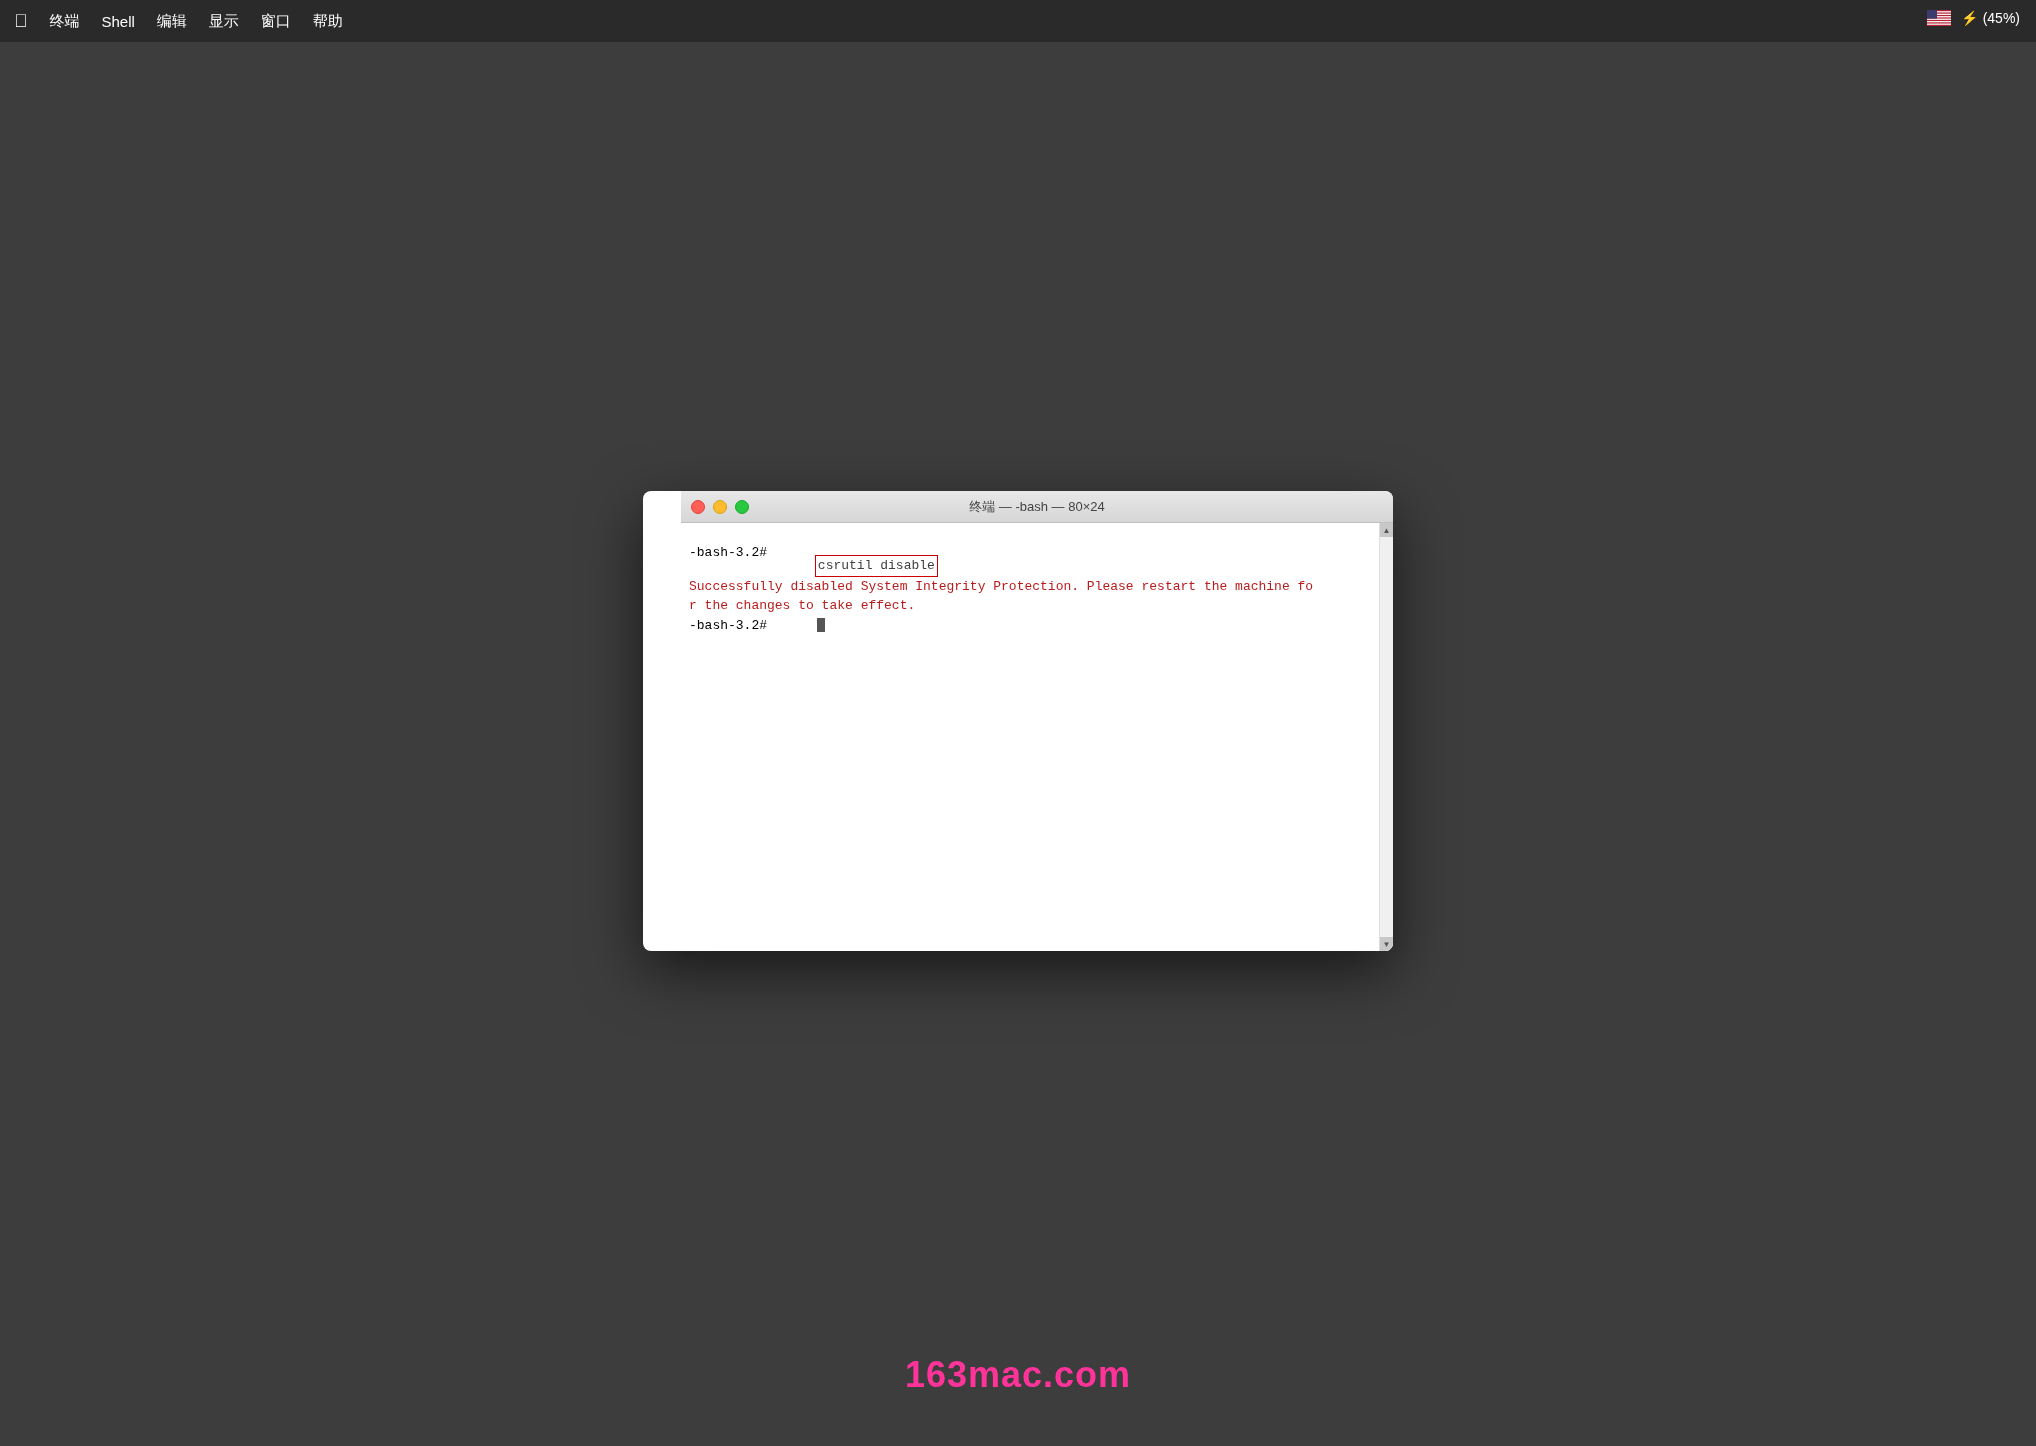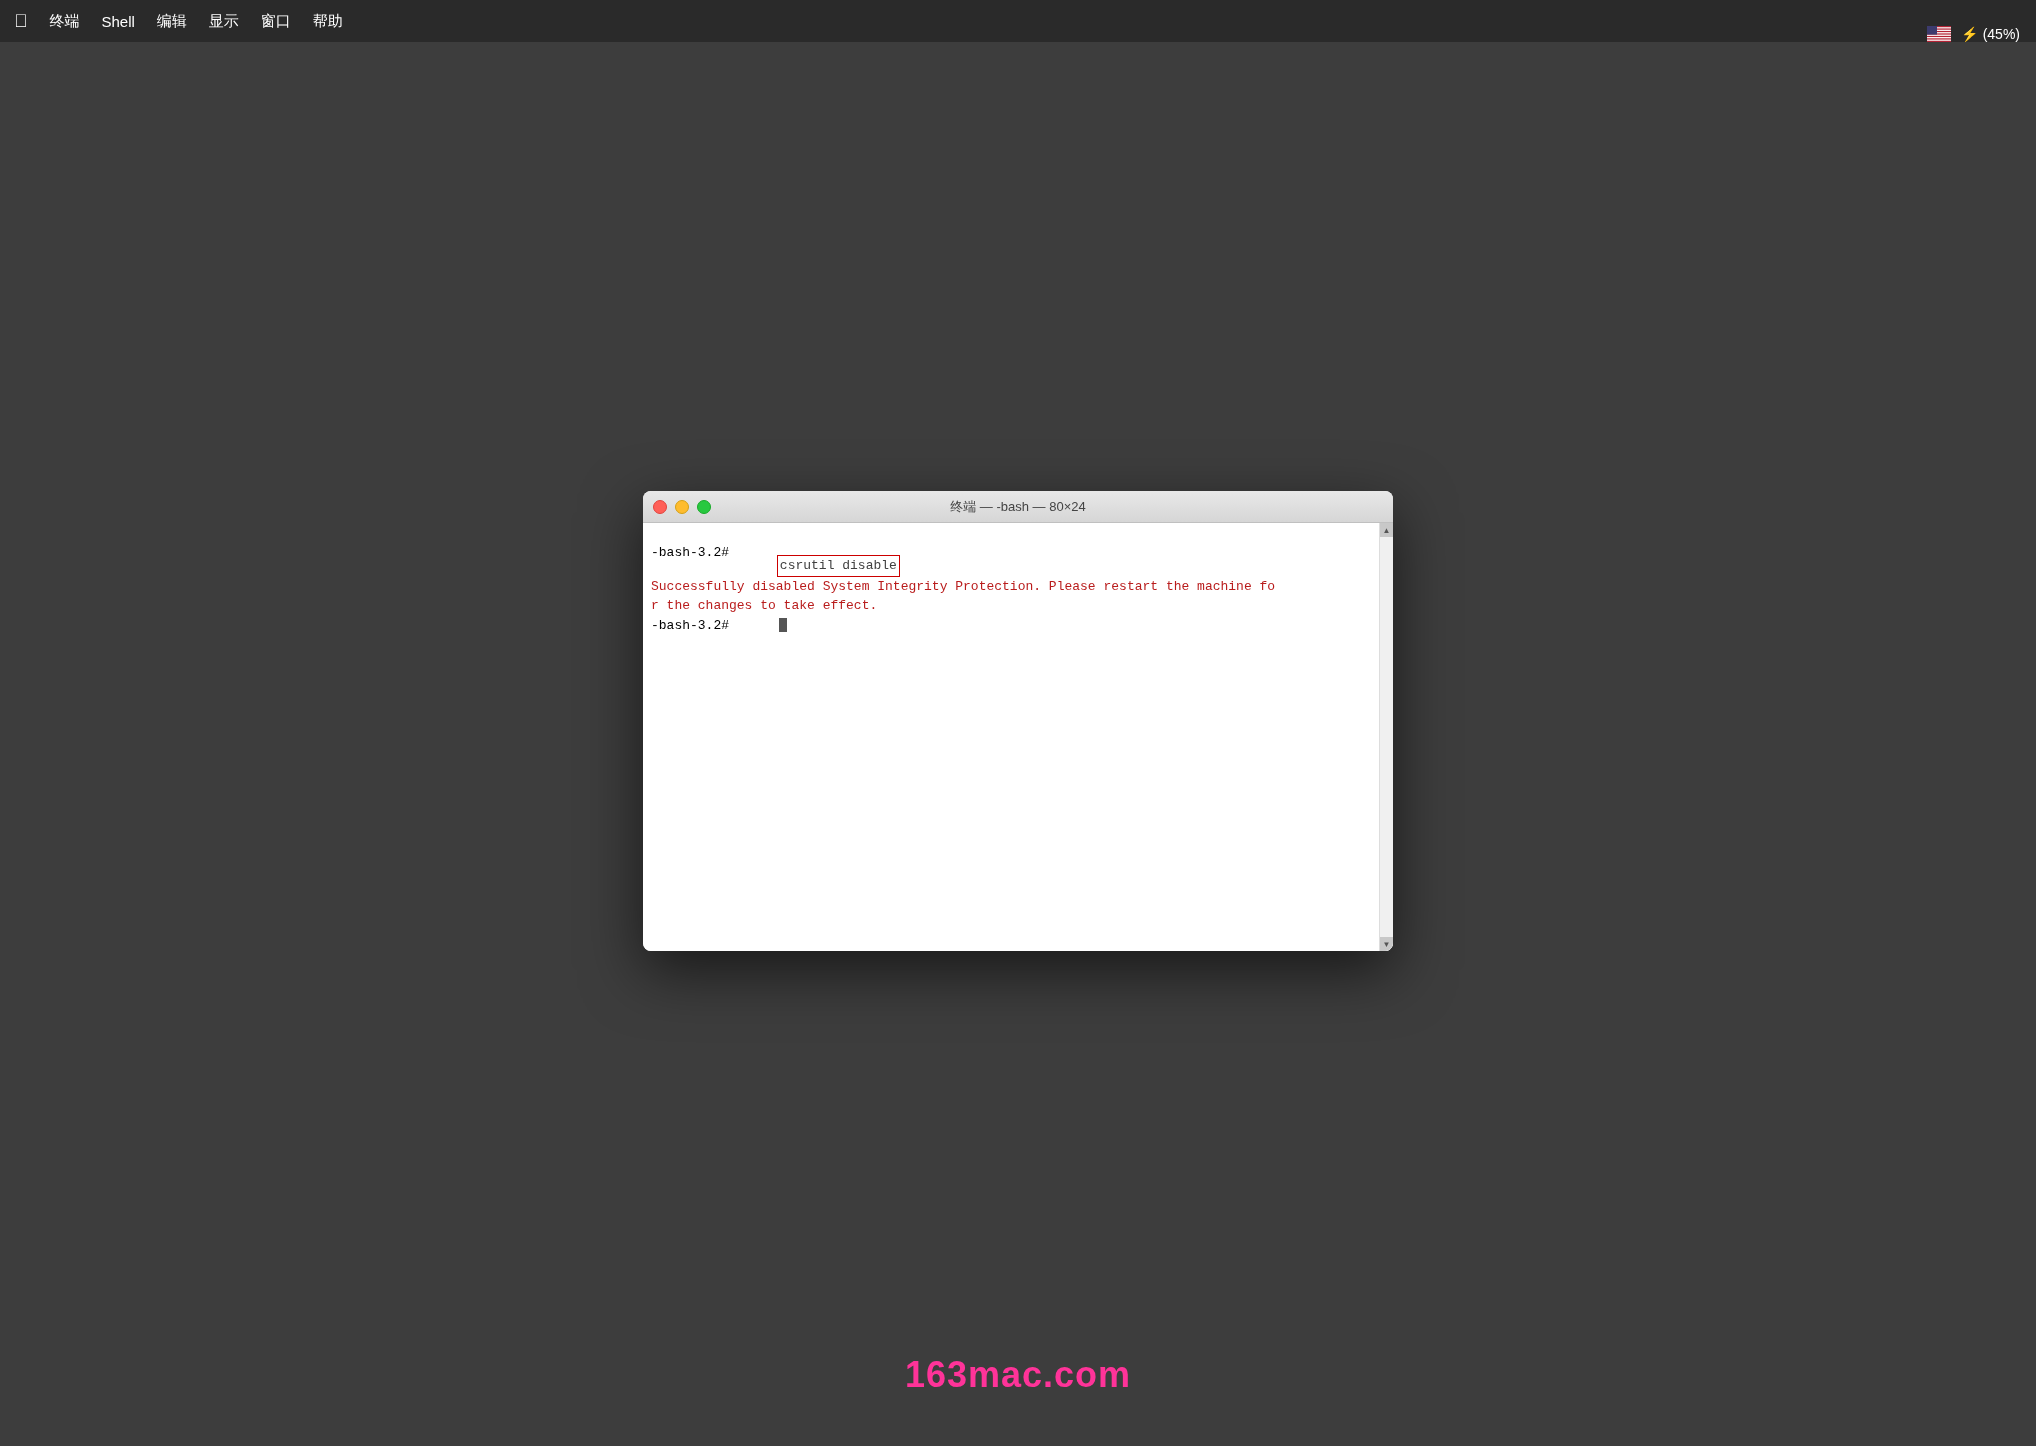--- a/index.html
+++ b/index.html
@@ -40,24 +40,24 @@
     .menu-item {
       font-size: 15px;
       color: #ffffff;
       cursor: pointer;
       white-space: nowrap;
     }
 
     .menubar-right {
       position: absolute;
       right: 16px;
-      top: 0;
+      top: 10px;
       height: 100%;
       display: flex;
-      align-items: flex-end;
+      align-items: flex-start;
       gap: 10px;
     }
 
     .battery-status {
       font-size: 14px;
       color: #fff;
     }
 
     
     .desktop {
@@ -76,20 +76,21 @@
       background: #fff;
       border-radius: 8px;
       box-shadow: 0 20px 60px rgba(0,0,0,0.6);
       display: flex;
       flex-direction: column;
       position: absolute;
       top: 50%;
       left: 50%;
       transform: translate(-50%, -55%);
       overflow: hidden;
+      padding-left: 38px;
     }
 
     
     .title-bar {
       height: 32px;
       background: linear-gradient(to bottom, #e8e8e8, #d6d6d6);
       display: flex;
       align-items: center;
       padding: 0 10px;
       position: relative;

